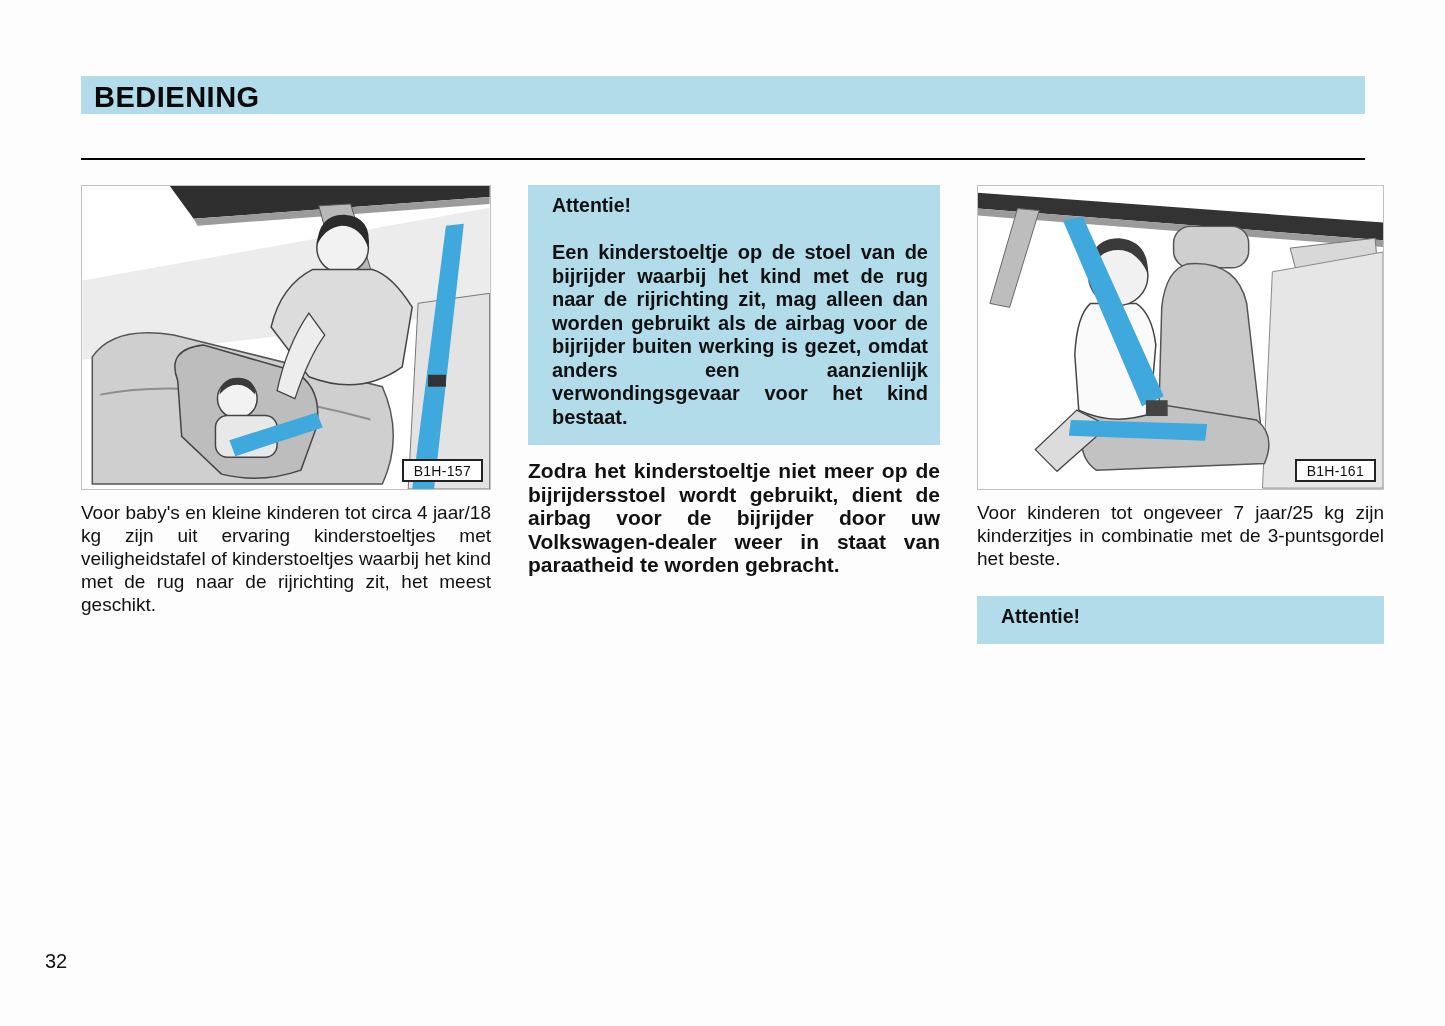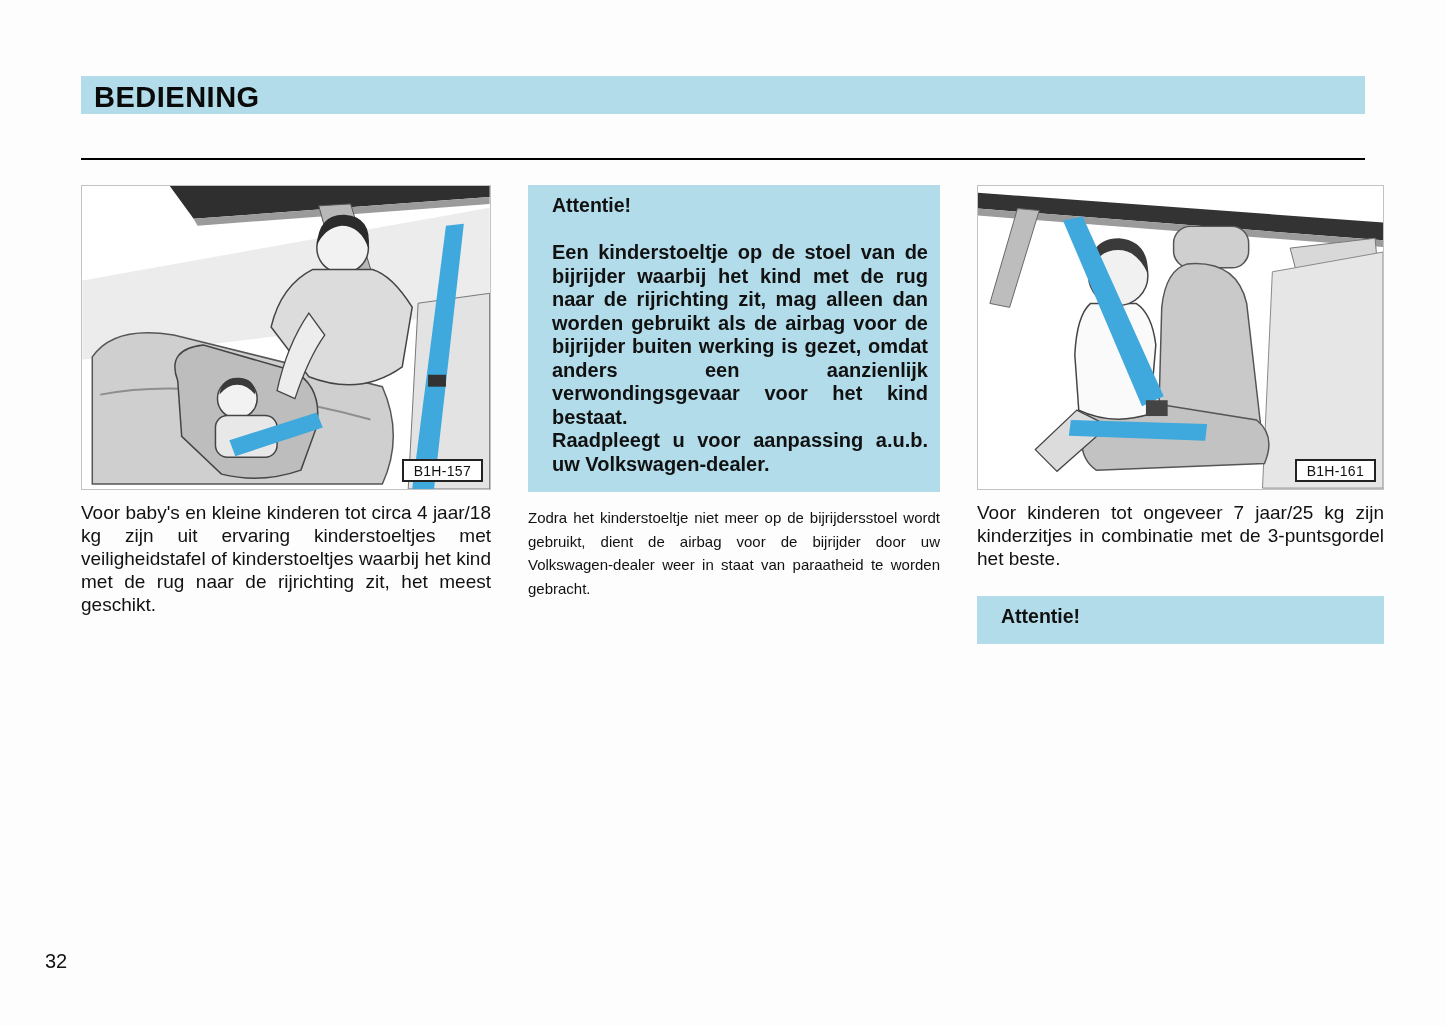--- a/index.html
+++ b/index.html
@@ -36,21 +36,21 @@
     position:absolute;right:7px;bottom:7px;background:#fff;border:2px solid #222;
     font-size:14px;padding:2px 10px 1px 10px;letter-spacing:.3px;color:#111;text-align:right;
   }
   h2.klasse{
     font-size:22px;font-weight:bold;margin:30px 0 0 0;line-height:24px;
   }
   p.body{
     font-size:19px;line-height:23px;margin:11px 0 0 0;text-align:justify;
   }
   p.body-bold{
-    font-size:15px;line-height:23.5px;font-weight:normal;margin:14px 0 0 0;text-align:justify;
+    font-size:21px;line-height:23.5px;font-weight:bold;margin:14px 0 0 0;text-align:justify;
   }
   .attention{
     background:var(--accent);padding:8px 12px 16px 24px;box-sizing:border-box;
   }
   .attention .att-title{
     font-size:19.5px;font-weight:bold;margin:0 0 0 0;line-height:24px;
   }
   .attention p.att-body{
     font-size:20px;font-weight:bold;line-height:23.5px;margin:24px 0 0 0;text-align:justify;
   }
@@ -111,21 +111,20 @@
         <div class="figure-label">B1H-157</div>
       </div>
 
       <p class="body">Voor baby's en kleine kinderen tot circa 4 jaar/18 kg zijn uit ervaring kinderstoeltjes met veiligheidstafel of kinderstoeltjes waarbij het kind met de rug naar de rijrichting zit, het meest geschikt.</p>
     </div>
 
     <div class="col">
       <div class="attention">
         <p class="att-title">Attentie!</p>
         <p class="att-body">Een kinderstoeltje op de stoel van de bijrijder waarbij het kind met de rug naar de rijrichting zit, mag alleen dan worden gebruikt als de airbag voor de bijrijder buiten werking is gezet, omdat anders een aanzienlijk verwondingsgevaar voor het kind bestaat.</p>
-        <p class="att-body">Raadpleegt u voor aanpassing a.u.b. uw Volkswagen-dealer.</p>
       </div>
       <p class="body-bold">Zodra het kinderstoeltje niet meer op de bijrijdersstoel wordt gebruikt, dient de airbag voor de bijrijder door uw Volkswagen-dealer weer in staat van paraatheid te worden gebracht.</p>
     </div>
 
     <div class="col">
       <div class="figure">
         <svg viewBox="0 0 410 305">
           <rect width="410" height="305" fill="#ffffff"></rect>
 
           <polygon points="0,6 410,36 410,54 0,22" fill="#333333"></polygon>

